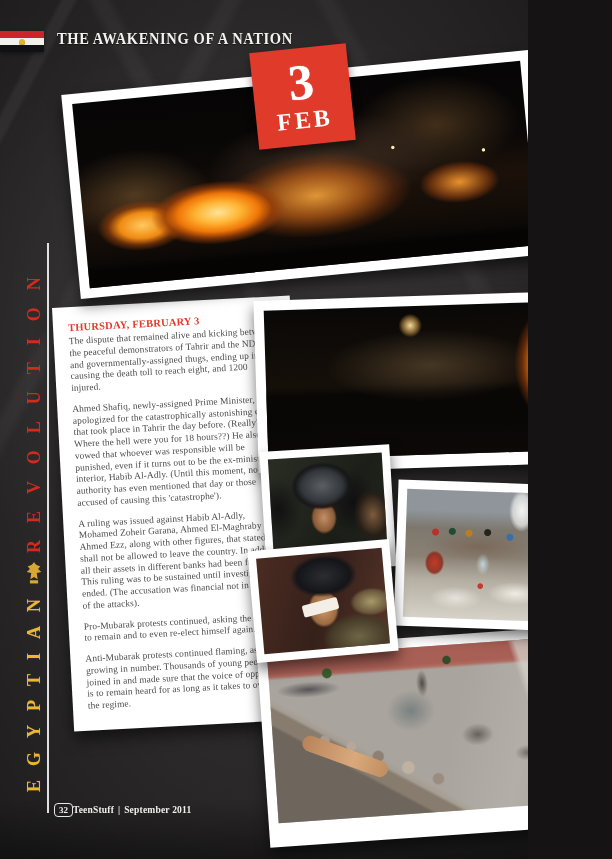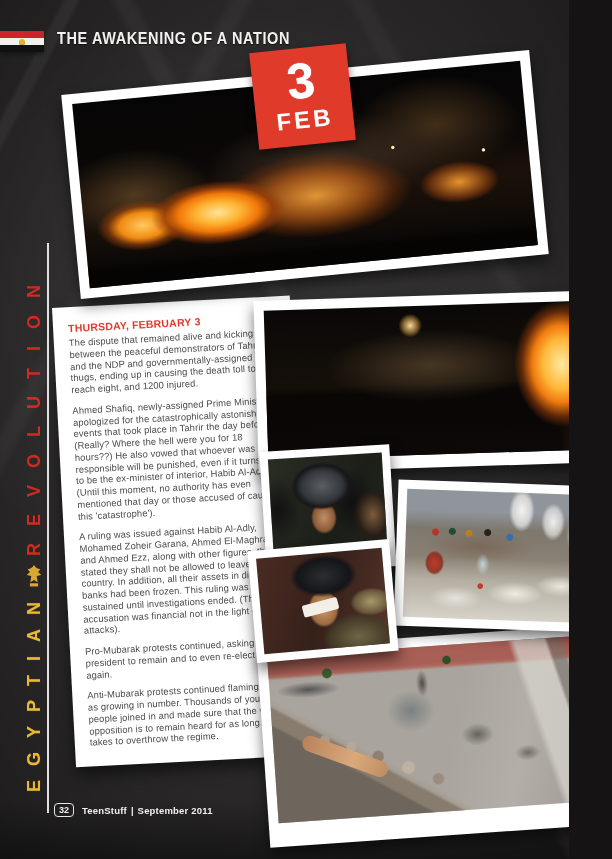--- a/index.html
+++ b/index.html
@@ -1,18 +1,18 @@
 <!DOCTYPE html>
 <html><head>
 <meta charset="utf-8">
 <style>
   html,body{margin:0;padding:0;background:#151314;}
   .page{
-    position:relative;width:569px;height:859px;overflow:hidden;
-    font-family:Liberation Sans, sans-serif;
+    position:relative;width:528px;height:859px;overflow:hidden;
+    font-family:Liberation Serif, serif;
     background-color:#2b292a;
     background-image:
       radial-gradient(ellipse 520px 420px at 45% 35%, rgba(255,255,255,0.055), transparent 70%),
       linear-gradient(118deg, transparent 0 6%, rgba(255,255,255,0.05) 6.5% 7.5%, transparent 8% 22%, rgba(255,255,255,0.035) 23% 24%, transparent 25%),
       linear-gradient(62deg, transparent 0 55%, rgba(255,255,255,0.04) 56% 57%, transparent 58% 78%, rgba(255,255,255,0.03) 79% 80%, transparent 81%),
       linear-gradient(to bottom, rgba(0,0,0,0) 93%, rgba(0,0,0,0.4) 100%),
       radial-gradient(ellipse at 50% 48%, rgba(0,0,0,0) 55%, rgba(0,0,0,0.3) 100%);
   }
   
   .flag{position:absolute;left:0;top:31px;width:44px;height:21px;z-index:5;box-shadow:0 2px 4px rgba(0,0,0,.4);}
@@ -133,21 +133,21 @@
   
   .sidebar-rule{position:absolute;left:47px;top:243px;width:1.5px;height:570px;background:rgba(245,245,245,.9);z-index:2;}
   .sidebar-vertical{position:absolute;left:20px;top:792px;width:560px;height:28px;z-index:2;
     transform:rotate(-90deg);transform-origin:0 0;display:flex;align-items:center;white-space:nowrap;}
   .word-egyptian{color:#edb72e;font-size:18px;font-weight:bold;letter-spacing:14px;text-shadow:0 0 1px rgba(255,255,255,.25);}
   .word-revolution{color:#d22b1e;font-size:18px;font-weight:bold;letter-spacing:17px;}
   .eagle{display:inline-flex;transform:rotate(90deg);margin:0 10px 0 2px;}
   
   .footer{position:absolute;left:54px;top:803px;z-index:3;display:flex;align-items:center;color:#f0f0ee;}
   .page-num{display:inline-block;border:1.2px solid #e8e8e6;border-radius:4px;padding:1px 4px;
-    font-size:9px;font-weight:bold;margin-right:8px;}
+    font-size:9px;font-weight:bold;}
   .mag,.issue{font-size:9.5px;font-weight:bold;letter-spacing:.2px;text-align:right;}
   .sep{font-size:9.5px;font-weight:bold;margin:0 4px;}
 </style>
 </head>
 <body>
 
 <div class="page">
 
   <div class="flag">
     <div class="r"></div>

